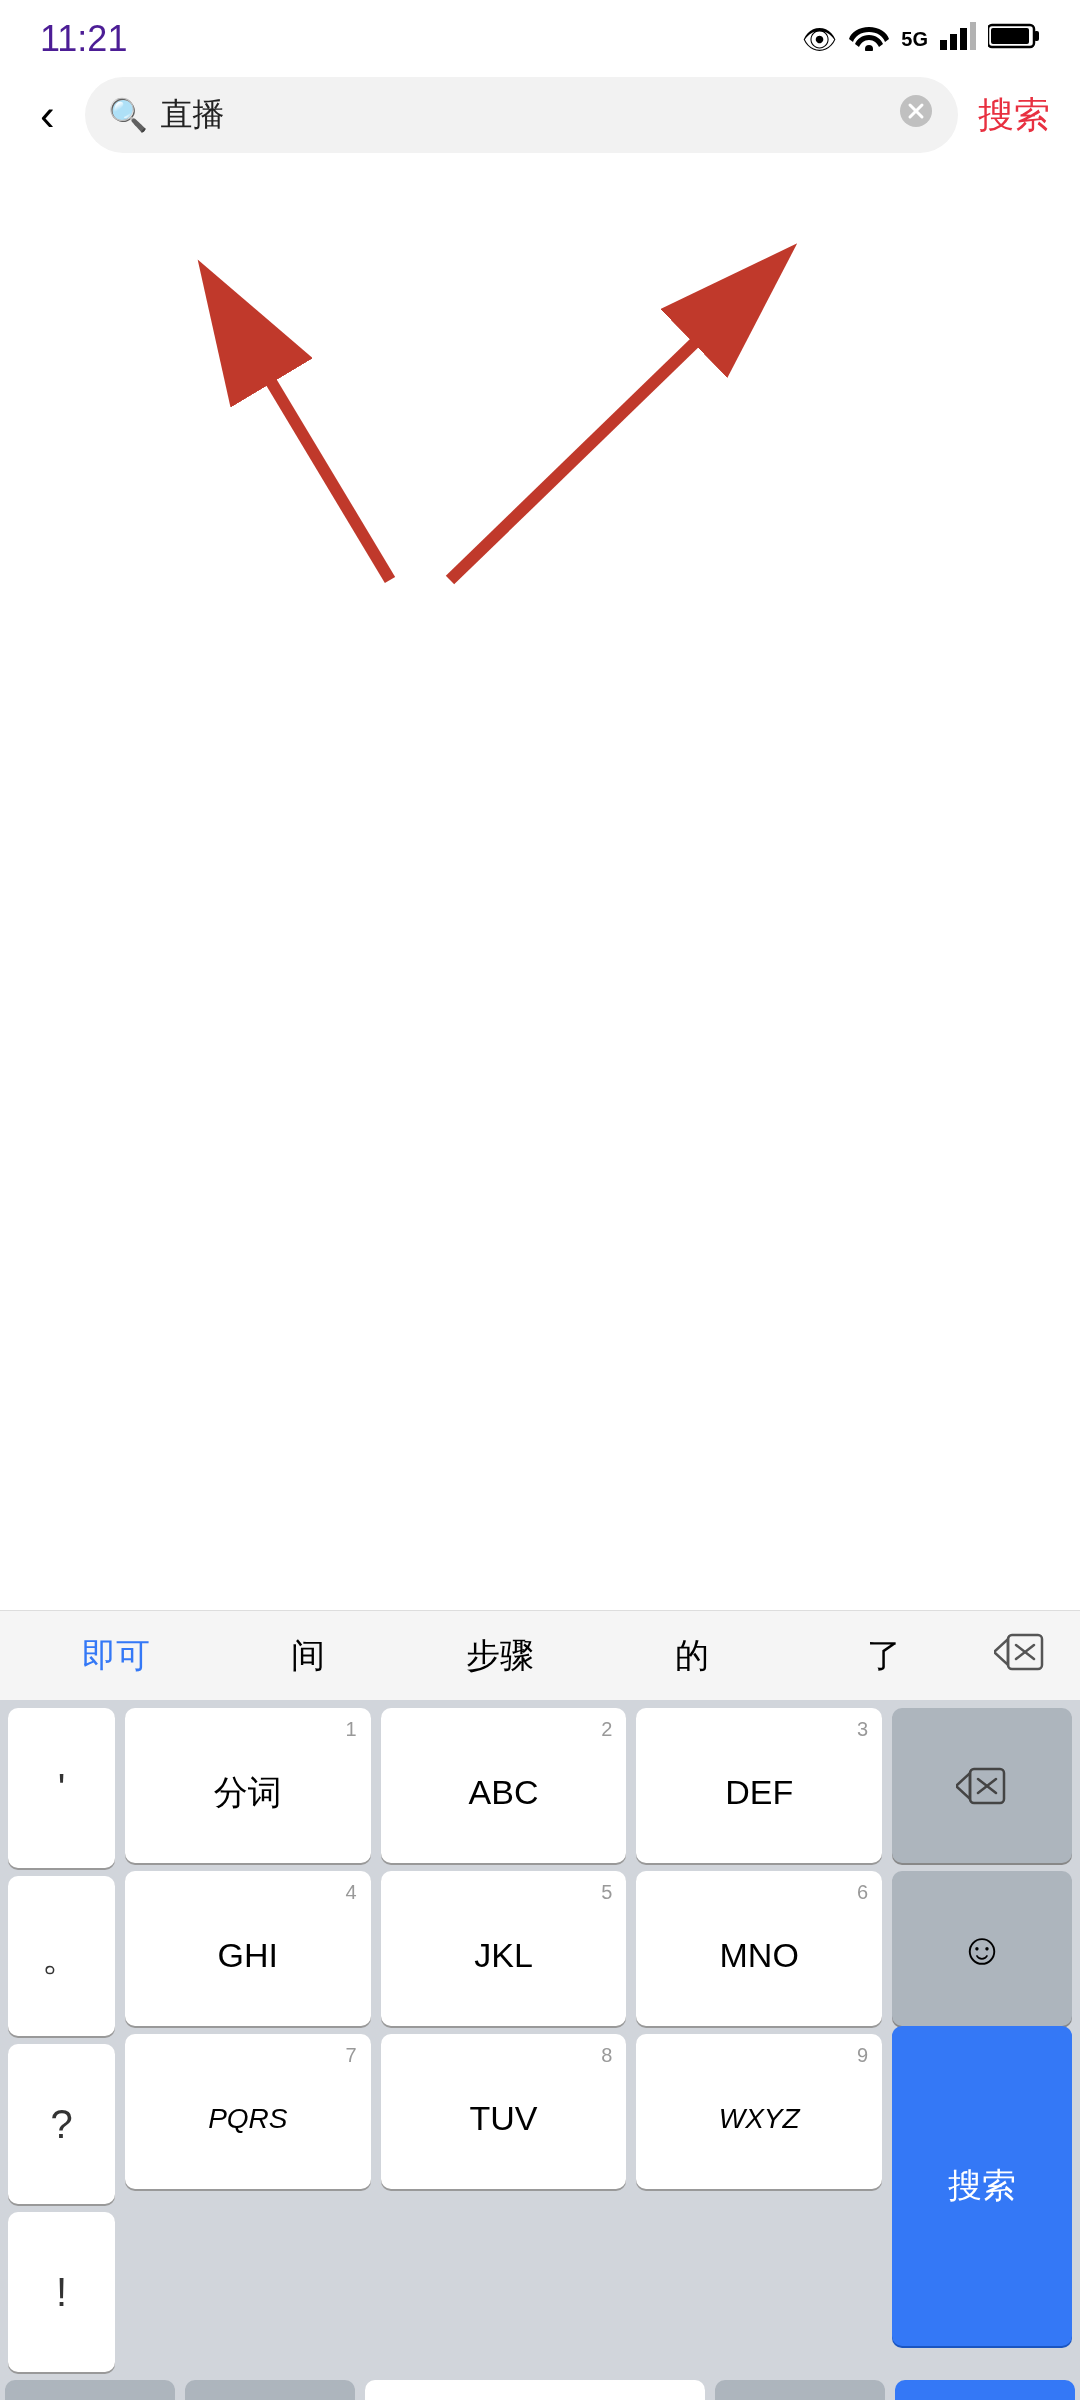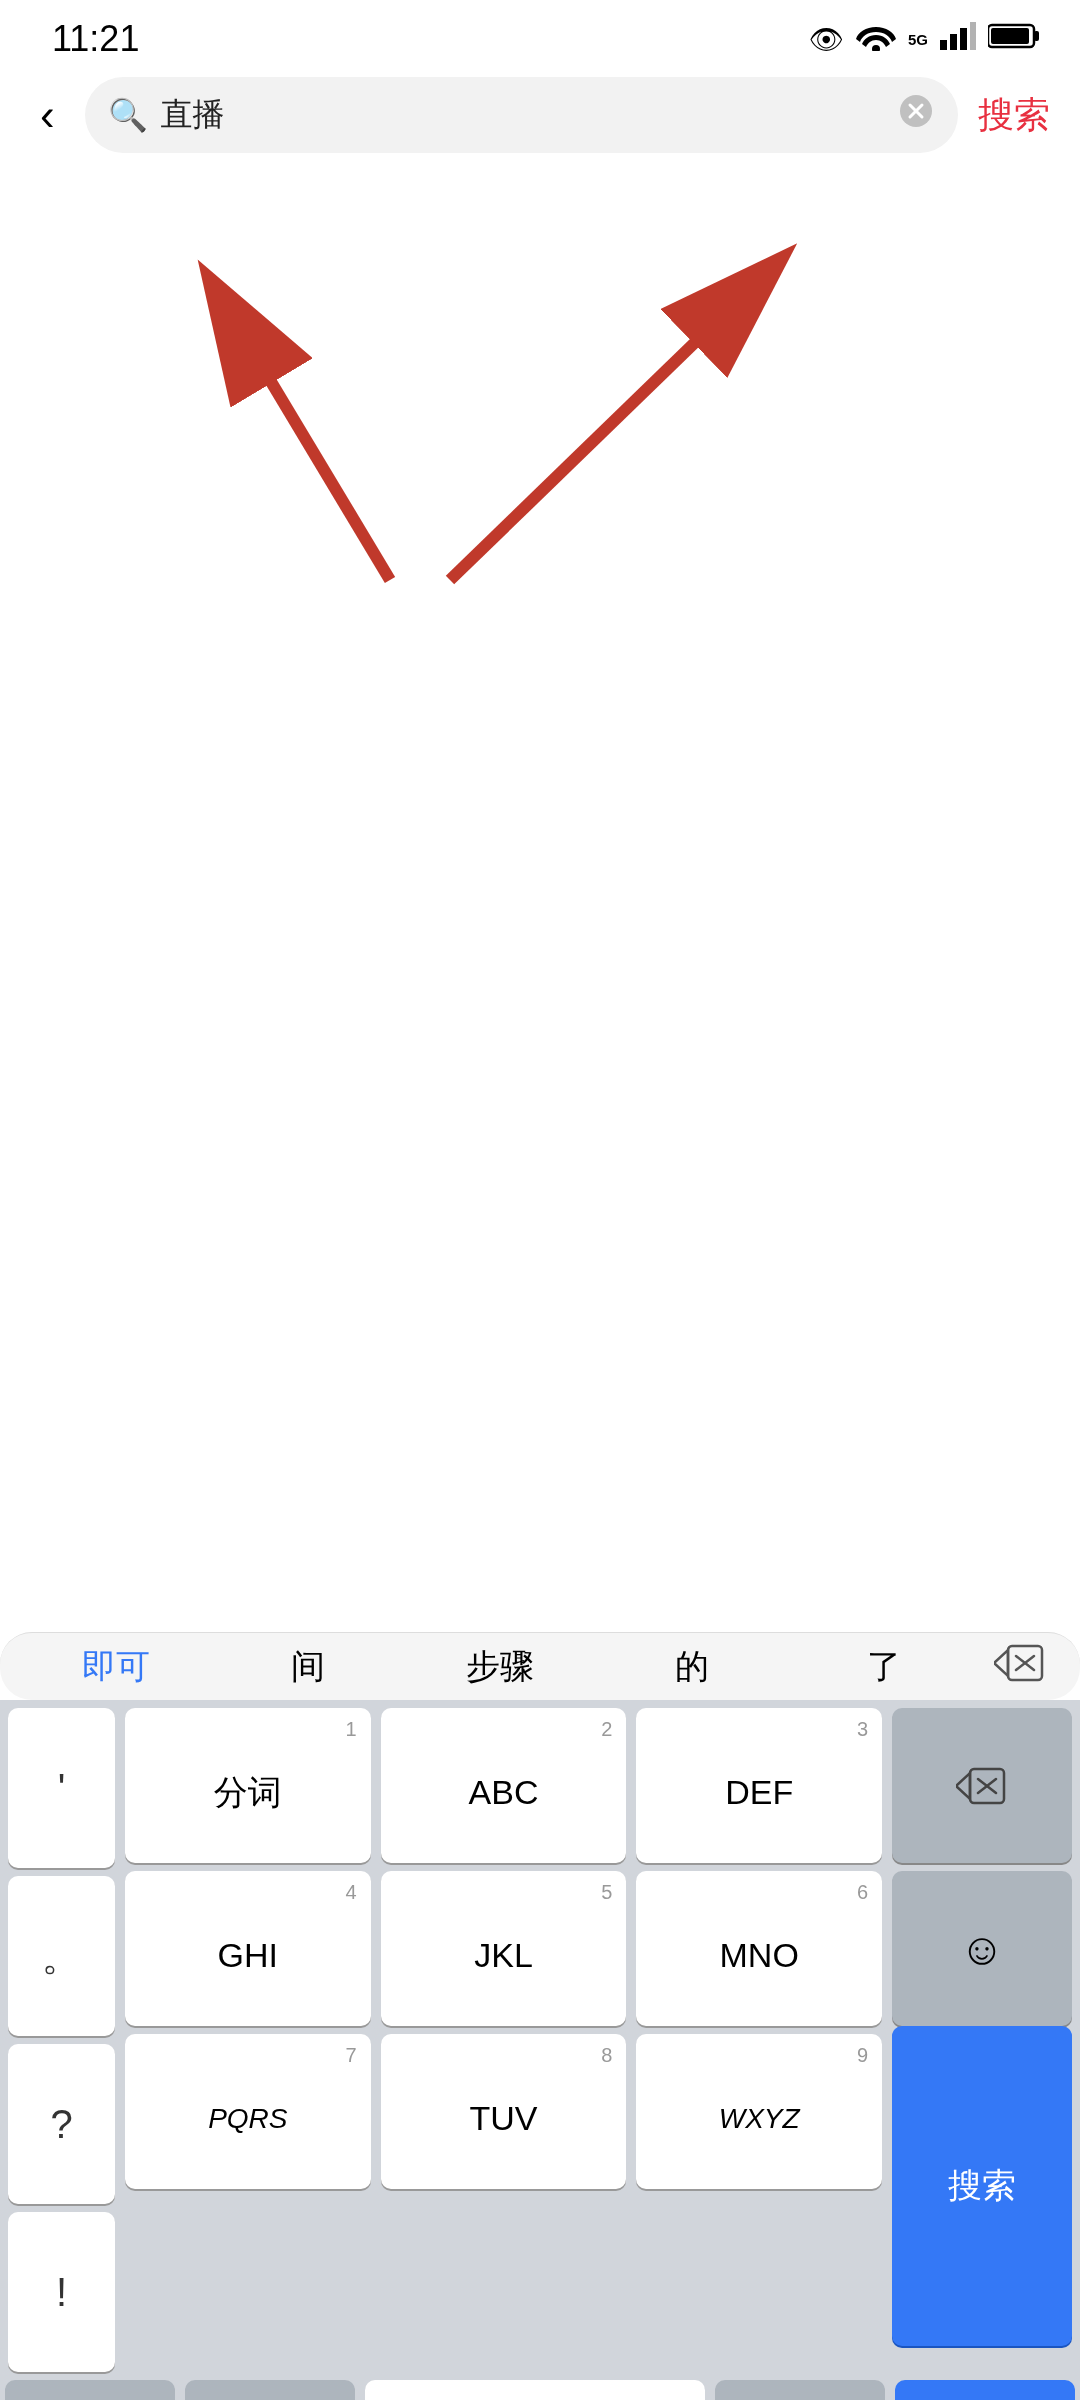--- a/index.html
+++ b/index.html
@@ -17,22 +17,21 @@
     .status-bar {
       display: flex;
       justify-content: space-between;
       align-items: center;
       padding: 18px 40px 10px 40px;
       height: 70px;
     }
     .status-time {
       font-size: 36px;
       font-weight: 500;
-      color: #000000;
-      margin-left: 12px;
+      color: #4c1d95;
     }
     .status-icons {
       display: flex;
       align-items: center;
       gap: 12px;
     }
     .status-icon {
       font-size: 28px;
       color: #000;
     }
@@ -97,28 +96,27 @@
       width: 100%;
       height: 100%;
     }
 
     
     .ime-suggestion-bar {
       position: absolute;
       bottom: 700px;
       left: 0;
       right: 0;
-      height: 68px;
+      height: 90px;
       background: #f5f5f5;
       border-top: 1px solid #ddd;
       display: flex;
       align-items: center;
       padding: 12px 20px;
       gap: 0;
-      border-radius: 32px;
     }
     .ime-suggestion-item {
       flex: 1;
       text-align: center;
       font-size: 34px;
       color: #000;
       padding: 10px 0;
     }
     .ime-suggestion-item.active {
       color: #3478f6;
@@ -258,21 +256,21 @@
   <span class="status-time">11:21</span>
   <div class="status-icons">
     <span class="status-icon">👁</span>
     <span class="status-icon">
       <svg width="40" height="30" viewBox="0 0 40 30">
         <path d="M20 6 C10 6 2 11 0 18 L4 21 C6 15 12 11 20 11 C28 11 34 15 36 21 L40 18 C38 11 30 6 20 6Z" fill="#000"></path>
         <path d="M20 14 C13 14 8 18 6 23 L10 26 C12 22 15 19 20 19 C25 19 28 22 30 26 L34 23 C32 18 27 14 20 14Z" fill="#000"></path>
         <circle cx="20" cy="28" r="4" fill="#000"></circle>
       </svg>
     </span>
-    <span class="status-icon" style="font-size:15px;font-weight:bold;">5G</span>
+    <span class="status-icon" style="font-size:20px;font-weight:bold;">5G</span>
     <span class="status-icon">
       <svg width="36" height="28" viewBox="0 0 36 28">
         <rect x="0" y="18" width="7" height="10" fill="#000"></rect>
         <rect x="10" y="12" width="7" height="16" fill="#000"></rect>
         <rect x="20" y="6" width="7" height="22" fill="#000"></rect>
         <rect x="30" y="0" width="7" height="28" fill="#000" opacity="0.3"></rect>
       </svg>
     </span>
     <span class="status-icon">
       <svg width="52" height="28" viewBox="0 0 52 28">

